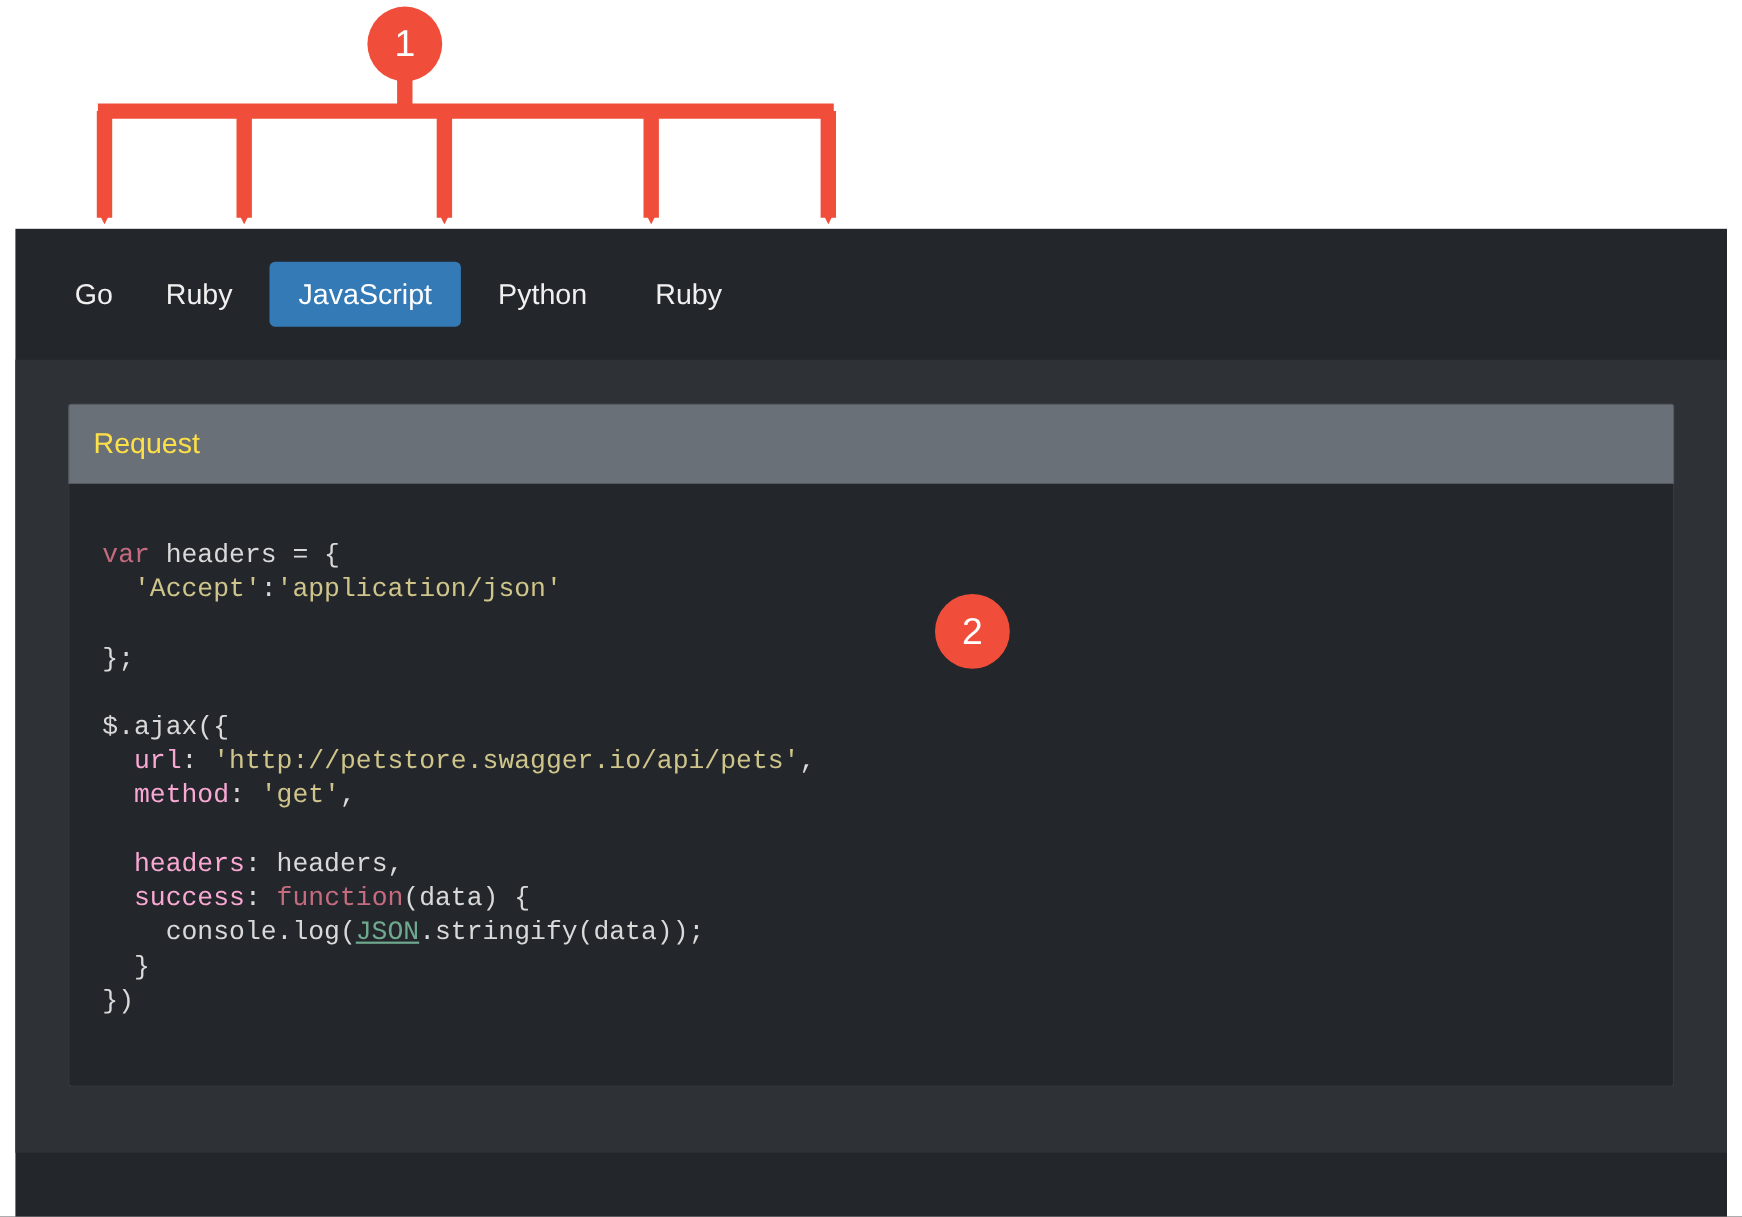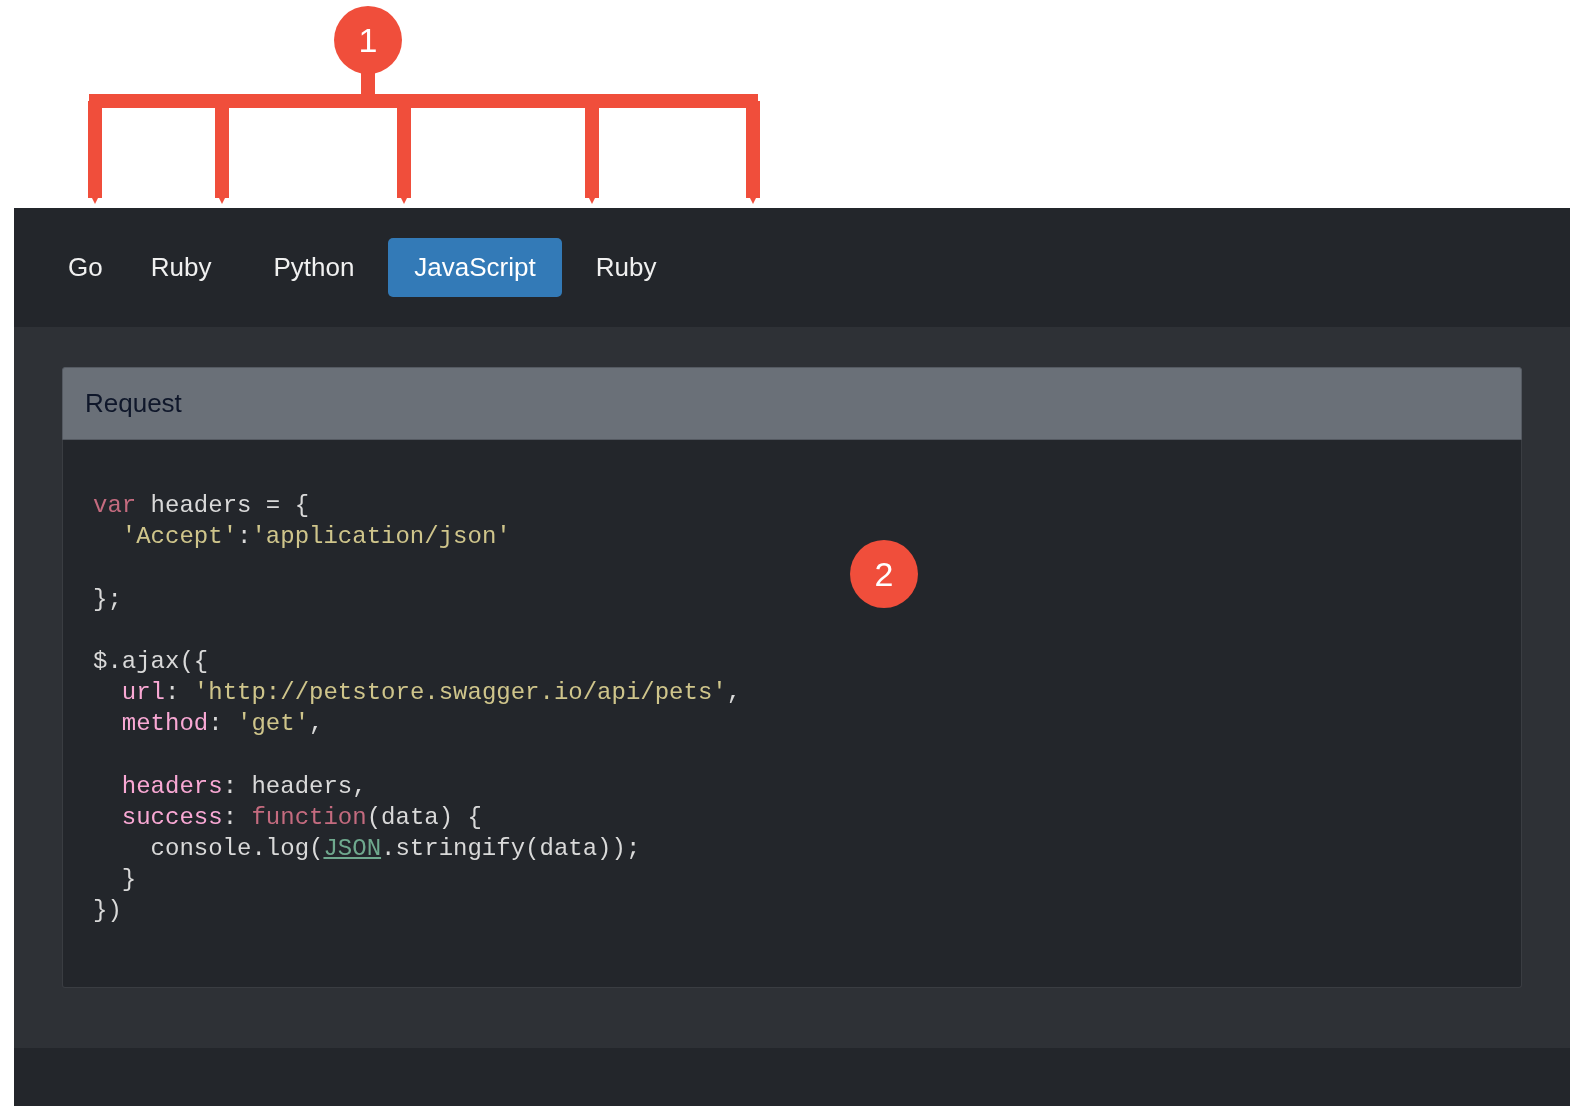--- a/index.html
+++ b/index.html
@@ -75,21 +75,21 @@
   }
 
   .content {
     background: #2E3136;
     margin: 0 0 0 0;
     padding: 40px 48px 60px 48px;
   }
 
   .section-header {
     background: #6A7078;
-    color: #0f172a;
+    color: #fde047;
     font-size: 26px;
     padding: 20px 22px;
     border: 1px solid #555a62;
     border-radius: 3px 3px 0 0;
   }
 
   .code-panel {
     background: #23262B;
     border: 1px solid #3a3d42;
     border-top: none;
@@ -136,22 +136,22 @@
       <line x1="753" y1="101" x2="753" y2="198" marker-end="url(#ah)"></line>
     </g>
   </svg>
 </div>
 
 <div class="panel">
 
   <div class="tab-bar" id="tab-bar">
       <div class="tab"><span>Go</span></div>
       <div class="tab"><span>Ruby</span></div>
+      <div class="tab active"><span>JavaScript</span></div>
       <div class="tab"><span>Python</span></div>
-      <div class="tab active"><span>JavaScript</span></div>
       <div class="tab"><span>Ruby</span></div>
     </div>
 
   <div class="content">
 
     <div class="section-header">
       <span>Request</span>
     </div>
 
     <pre class="code-panel" id="code-panel"><span class="tok-kw">var</span><span class="tok-plain"> headers = {

